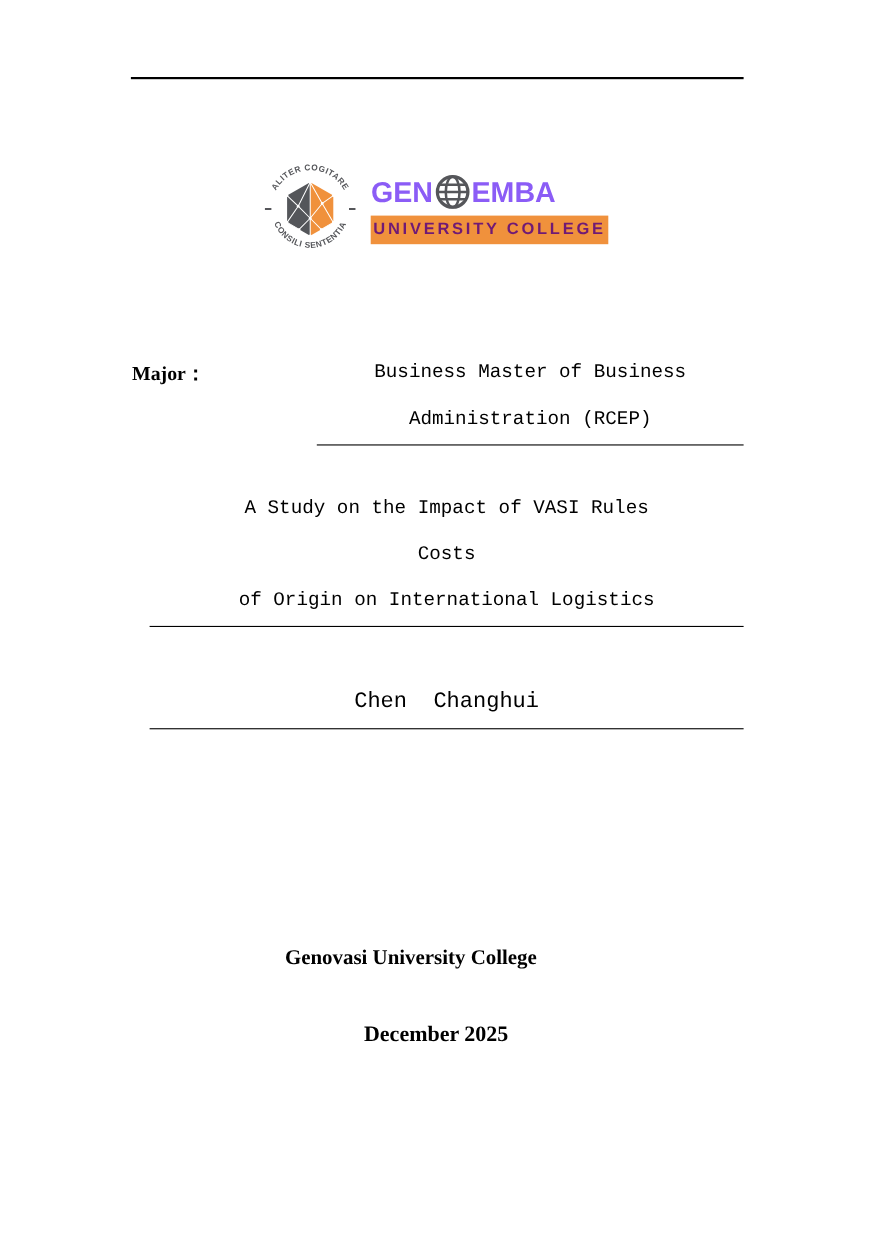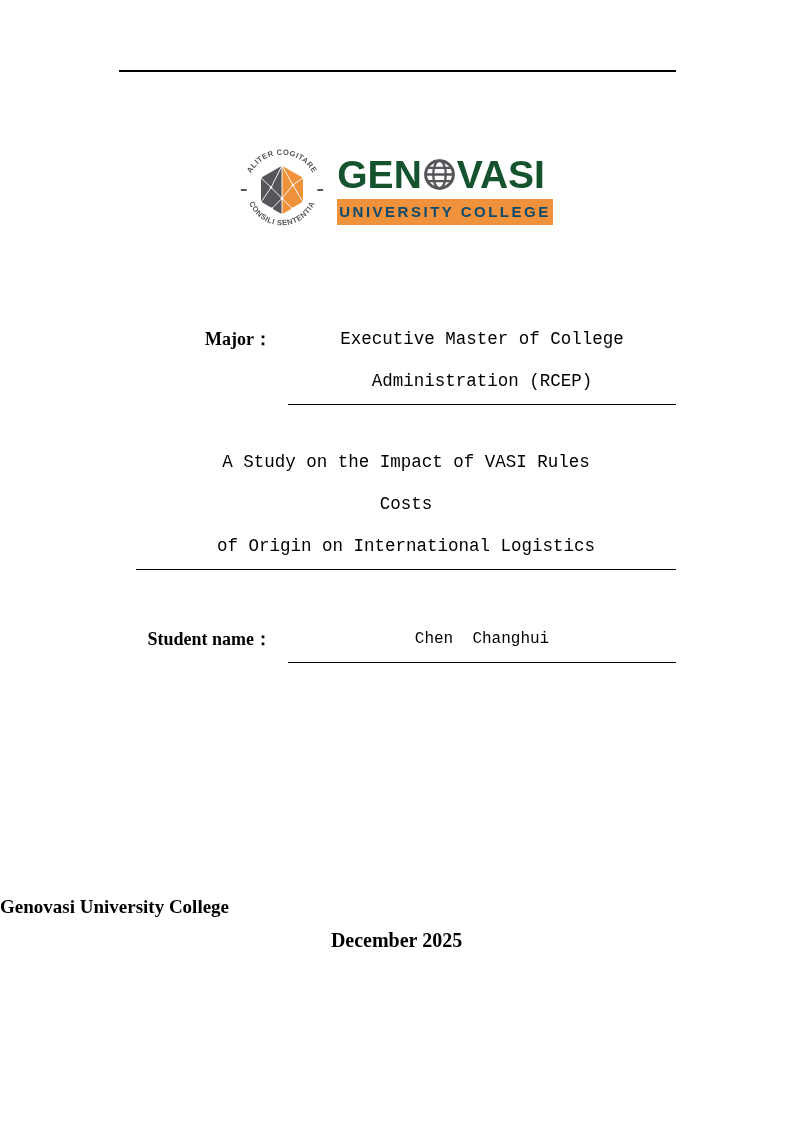--- a/index.html
+++ b/index.html
@@ -29,57 +29,57 @@
   .emblem-svg { width: 84px; height: 84px; display: block; }
   .emtext {
     font-family: "Liberation Sans", sans-serif;
     font-size: 9px; font-weight: 700;
     fill: #55565A; letter-spacing: 0.6px;
   }
   .logo-text { display: flex; flex-direction: column; }
   .wordmark {
     display: flex; align-items: center;
     font-family: "Liberation Sans", sans-serif;
-    font-weight: 700; font-size: 39px; line-height: 1;
-    color: #14532d; letter-spacing: 0px; text-align: right;
+    font-weight: 700; font-size: 26px; line-height: 1;
+    color: #8b5cf6; letter-spacing: 0px; text-align: right;
   }
   .globe-svg { width: 33px; height: 33px; margin: 0 1px; display: block; }
   .banner {
     margin-top: 5px;
-    background: #F0913C; color: #0c4a6e;
+    background: #F0913C; color: #701a75;
     font-family: "Liberation Sans", sans-serif;
     font-weight: 700; font-size: 15px; letter-spacing: 2.5px;
     text-align: center; padding: 4px 2px 5px;
   }
 
   
   .fields { position: absolute; top: 318px; left: 120px; width: 556px; }
   .frow { display: flex; align-items: flex-start; }
   .flabel {
-    width: 152px; text-align: right;
+    width: 152px; 
     font-weight: 700; font-size: 18px; line-height: 42px;
   }
   .fvalue {
     flex: 1; margin-left: 16px;
     border-bottom: 1.5px solid #000;
     padding-bottom: 2px;
     text-align: center;
     font-family: "Liberation Mono", monospace;
     font-size: 17.5px; line-height: 42px;
   }
   .vline { min-height: 42px; white-space: pre; }
   .frow.title   { margin-top: 36px; }
   .frow.student { margin-top: 48px; }
-  .frow.student .fvalue { font-size: 16px; }
+  .frow.student .fvalue { font-size: 20px; }
   .frow.tutor   { margin-top: 42px; }
 
   
   .inst {
-    position: absolute; top: 895px; left: 0; width: 747px;
-    font-weight: 700; font-size: 19px; line-height: 24px;
+    position: absolute; top: 859px; left: 0; width: 747px;
+    text-align: center; font-weight: 700; font-size: 19px; line-height: 24px;
   }
   .date {
     position: absolute; top: 928px; left: 0; width: 793px;
     text-align: center; font-weight: 700; font-size: 20px; line-height: 24px;
   }
 </style>
 </head>
 <body>
 
 <div class="top-rule"></div>
@@ -125,46 +125,45 @@
   <div class="logo-text">
     <div class="wordmark">
       <span>GEN</span>
       <svg class="globe-svg" viewBox="0 0 100 100">
         <g fill="none" stroke="#55565A">
           <circle cx="50" cy="50" r="42" stroke-width="9"></circle>
           <ellipse cx="50" cy="50" rx="19" ry="42" stroke-width="7"></ellipse>
           <path d="M 13,30 L 87,30 M 8,50 L 92,50 M 13,70 L 87,70" stroke-width="7"></path>
         </g>
       </svg>
-      <span>VASI</span>
+      <span>EMBA</span>
     </div>
     <div class="banner">UNIVERSITY COLLEGE</div>
   </div>
 </div>
 
 <div class="fields">
 
   <div class="frow major">
     <div class="flabel">Major：</div>
     <div class="fvalue">
-      <div class="vline">Executive Master of College</div>
+      <div class="vline">Business Master of Business</div>
       <div class="vline">Administration (RCEP)</div>
     </div>
   </div>
 
   <div class="frow title">
     <div class="fvalue">
       <div class="vline">A Study on the Impact of VASI Rules</div>
       <div class="vline">Costs</div>
       <div class="vline">of Origin on International Logistics</div>
     </div>
   </div>
 
   <div class="frow student">
-    <div class="flabel">Student name：</div>
     <div class="fvalue">
       <div class="vline">Chen  Changhui</div>
     </div>
   </div>
 
 
 </div>
 
 <div class="inst">Genovasi University College</div>
 <div class="date">December 2025</div>

